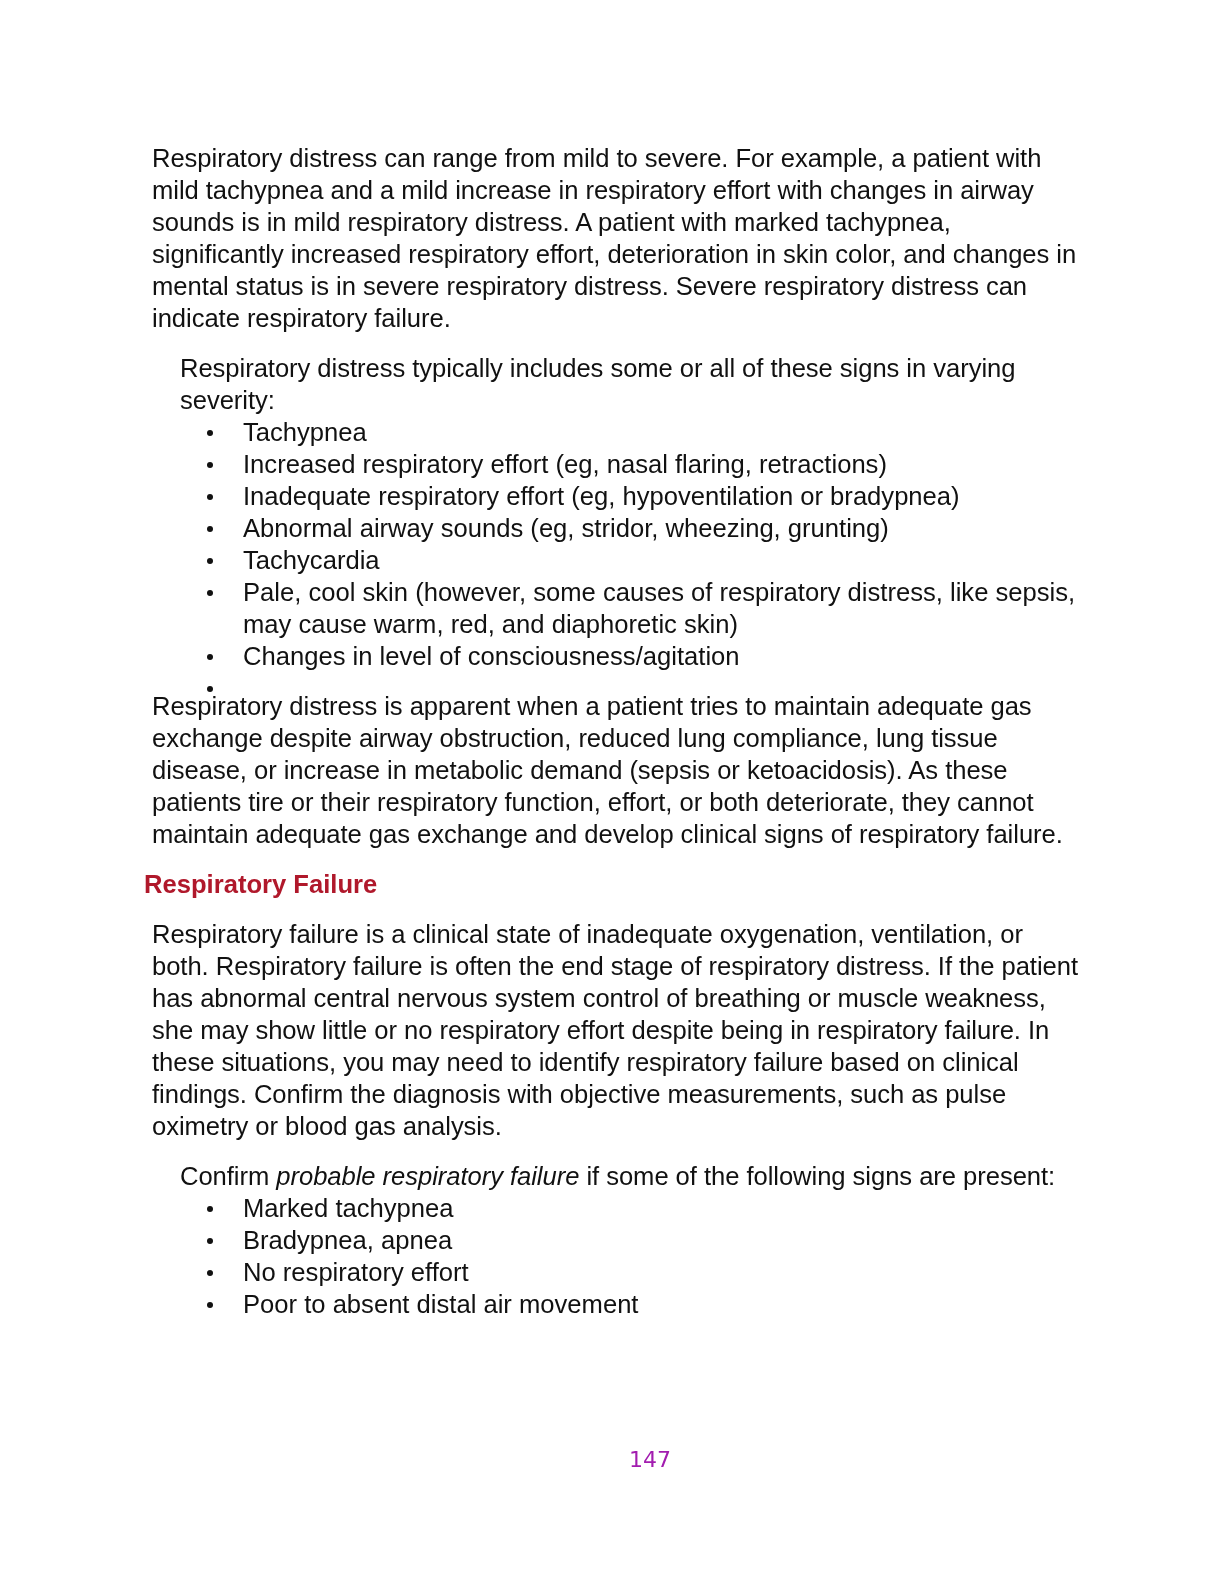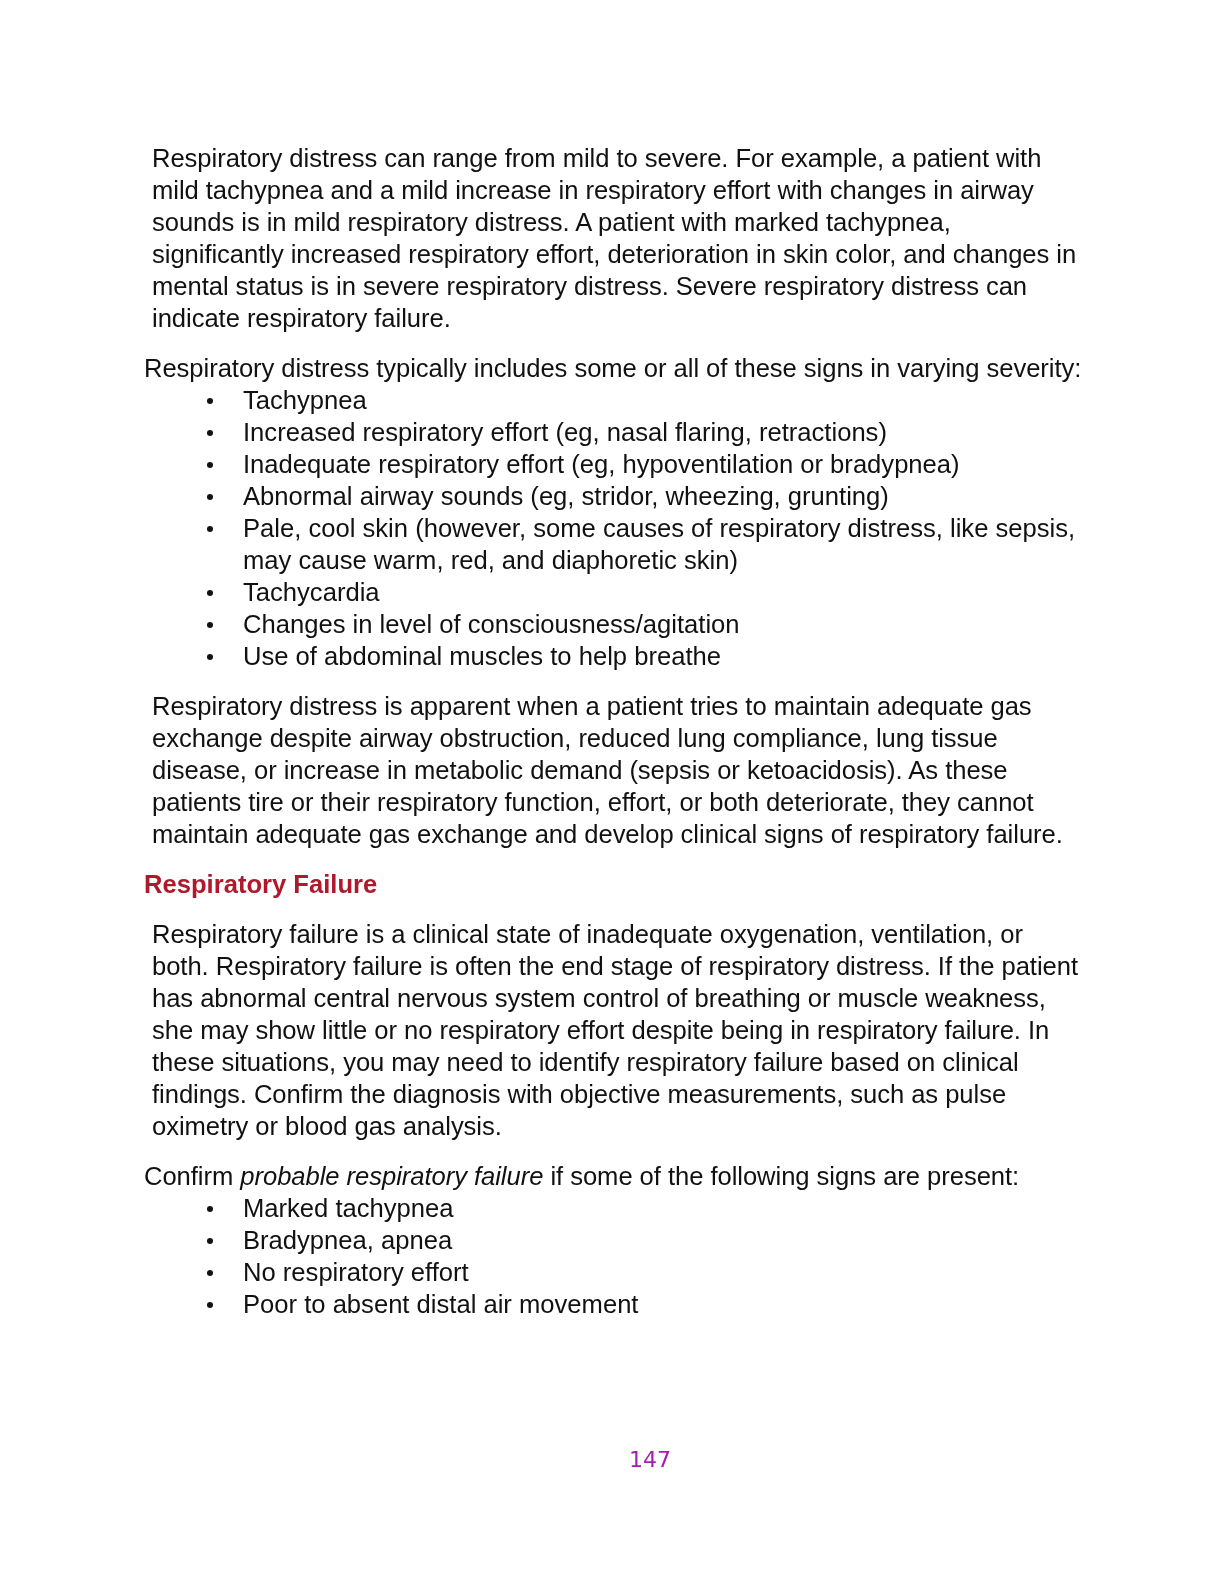--- a/index.html
+++ b/index.html
@@ -21,21 +21,21 @@
       top: 142px;
       width: 940px;
     }
     p {
       margin: 0;
       font-size: 25.6px;
       line-height: 32px;
       letter-spacing: -0.05px;
     }
     .para { margin-bottom: 18px; margin-left: 8px; }
-    .para-tight { margin-bottom: 0; }
+    .para-tight { margin-bottom: 0; margin-left: 36px; }
     ul.bullets {
       list-style: none;
       margin: 0 0 18px 0;
       padding: 0;
     }
     ul.bullets li {
       position: relative;
       padding-left: 99px;
       font-size: 25.6px;
       line-height: 32px;
@@ -76,24 +76,24 @@
 
   <p class="para">Respiratory distress can range from mild to severe. For example, a patient with mild tachypnea and a mild increase in respiratory effort with changes in airway sounds is in mild respiratory distress. A patient with marked tachypnea, significantly increased respiratory effort, deterioration in skin color, and changes in mental status is in severe respiratory distress. Severe respiratory distress can indicate respiratory failure.</p>
 
   <p class="para-tight">Respiratory distress typically includes some or all of these signs in varying severity:</p>
 
   <ul class="bullets">
     <li><span class="dot"></span><span>Tachypnea</span></li>
     <li><span class="dot"></span><span>Increased respiratory effort (eg, nasal flaring, retractions)</span></li>
     <li><span class="dot"></span><span>Inadequate respiratory effort (eg, hypoventilation or bradypnea)</span></li>
     <li><span class="dot"></span><span>Abnormal airway sounds (eg, stridor, wheezing, grunting)</span></li>
+    <li><span class="dot"></span><span>Tachycardia</span></li>
     <li><span class="dot"></span><span>Pale, cool skin (however, some causes of respiratory distress, like sepsis, may cause warm, red, and diaphoretic skin)</span></li>
-    <li><span class="dot"></span><span>Tachycardia</span></li>
     <li><span class="dot"></span><span>Changes in level of consciousness/agitation</span></li>
-    <li><span class="dot"></span><span>Use of abdominal muscles to help breathe</span></li>
+    <li><span class="dot"></span></li>
   </ul>
 
   <p class="para">Respiratory distress is apparent when a patient tries to maintain adequate gas exchange despite airway obstruction, reduced lung compliance, lung tissue disease, or increase in metabolic demand (sepsis or ketoacidosis). As these patients tire or their respiratory function, effort, or both deteriorate, they cannot maintain adequate gas exchange and develop clinical signs of respiratory failure.</p>
 
   <h2 class="section">Respiratory Failure</h2>
 
   <p class="para">Respiratory failure is a clinical state of inadequate oxygenation, ventilation, or both. Respiratory failure is often the end stage of respiratory distress. If the patient has abnormal central nervous system control of breathing or muscle weakness, she may show little or no respiratory effort despite being in respiratory failure. In these situations, you may need to identify respiratory failure based on clinical findings. Confirm the diagnosis with objective measurements, such as pulse oximetry or blood gas analysis.</p>
 
   <p class="para-tight"><span>Confirm </span><em>probable respiratory failure</em><span> if some of the following signs are present:</span></p>
 

